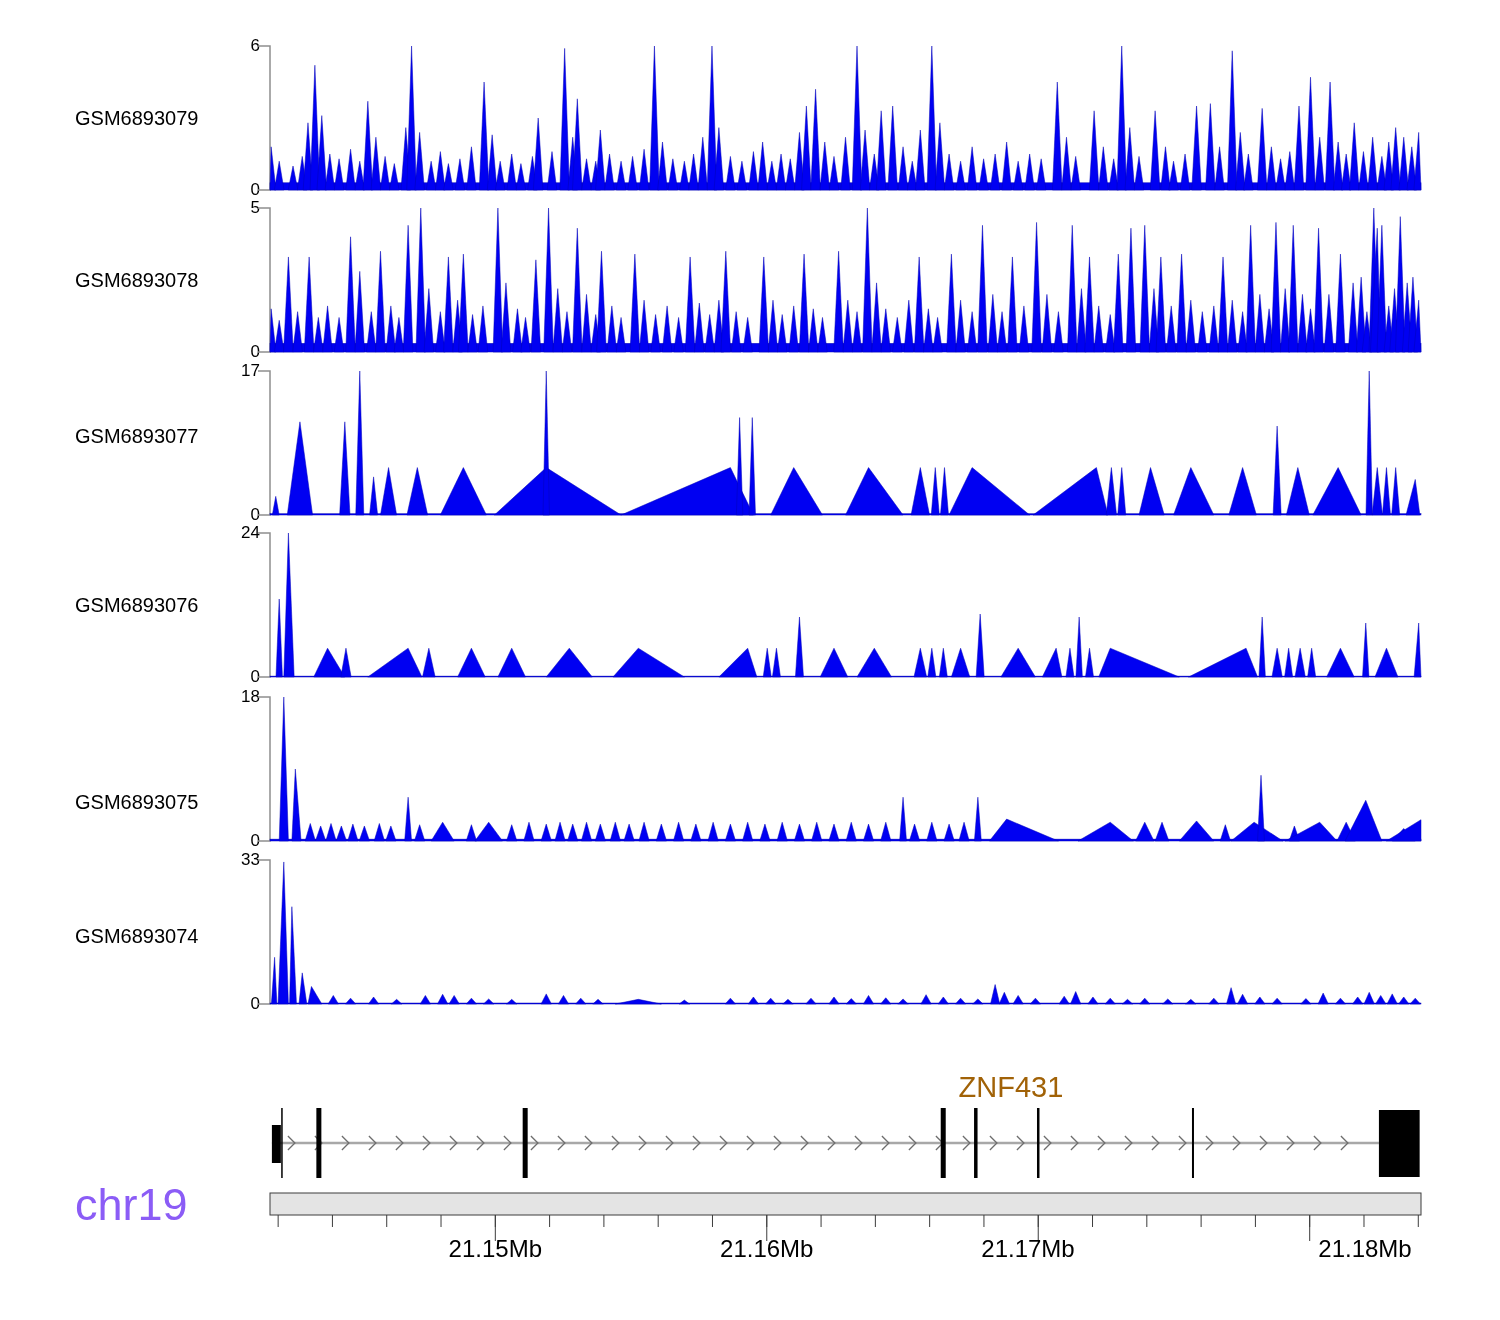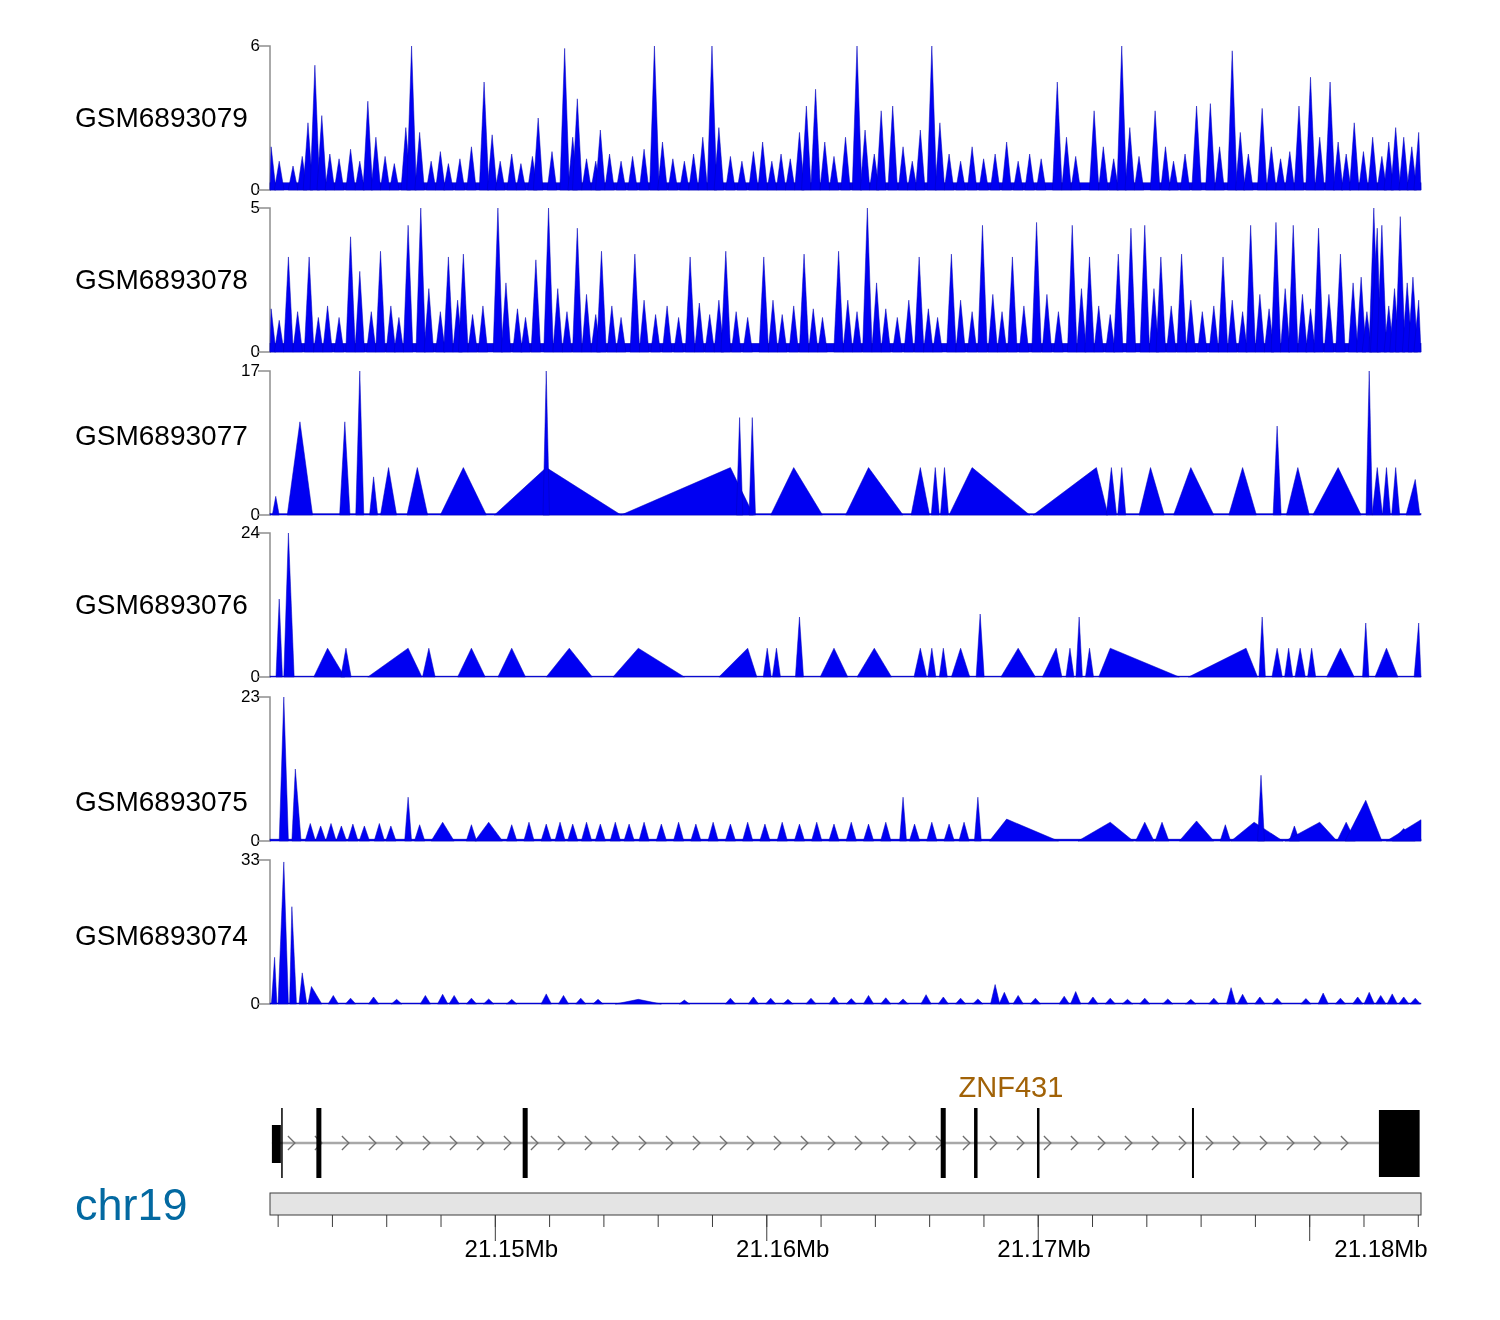--- a/index.html
+++ b/index.html
@@ -1,23 +1,23 @@
 <!DOCTYPE html>
 <html><head>
 <meta charset="utf-8">
 <style>
   html,body{margin:0;padding:0;background:#fff;}
   .figure{position:relative;width:1500px;height:1320px;background:#fff;
           font-family:"Liberation Sans",sans-serif;color:#000;overflow:hidden;}
-  .track-label{position:absolute;left:75px;font-size:28px;line-height:28px;color:#000;white-space:nowrap;}
+  .track-label{position:absolute;left:75px;font-size:20px;line-height:28px;color:#000;white-space:nowrap;}
   .ynum{position:absolute;right:1240px;width:60px;text-align:right;font-size:17px;line-height:18px;color:#000;}
   svg.layer{position:absolute;display:block;}
   .gene-name{position:absolute;top:1071px;left:1011px;transform:translateX(-50%);font-size:29px;line-height:32px;color:#a16207;}
-  .chrom-name{position:absolute;left:75px;top:1180px;font-size:45px;line-height:50px;color:#0369a1;}
-  .mblabel{position:absolute;top:1236px;transform:translateX(-50%);font-size:24px;line-height:26px;color:#000;white-space:nowrap;margin-left:16px;}
+  .chrom-name{position:absolute;left:75px;top:1180px;font-size:45px;line-height:50px;color:#8b5cf6;}
+  .mblabel{position:absolute;top:1236px;transform:translateX(-50%);font-size:24px;line-height:26px;color:#000;white-space:nowrap;}
 </style>
 </head>
 <body>
 
 <div class="figure">
 
   <div class="track-label" style="top:104px">GSM6893079</div>
   <div class="ynum" style="top:37px">6</div>
   <div class="ynum" style="top:181px">0</div>
   <svg class="layer" id="track-svg-0" style="left:240px;top:35px" width="1185" height="165">
@@ -359,21 +359,21 @@
         <polygon points="1054.9655,155 1060.145,126.2 1065.3245,155"></polygon>
         <polygon points="1067.6265,155 1071.655,126.2 1075.6834999999999,155"></polygon>
         <polygon points="1086.618,155 1100.43,126.2 1114.242,155"></polygon>
         <polygon points="1122.5292,155 1125.752,101 1128.9748,155"></polygon>
         <polygon points="1134.96,155 1146.47,126.2 1157.98,155"></polygon>
         <polygon points="1174.094,155 1178.698,101 1181,155"></polygon>
       </g>
     </svg>
 
   <div class="track-label" style="top:788px">GSM6893075</div>
-  <div class="ynum" style="top:688px">23</div>
+  <div class="ynum" style="top:688px">18</div>
   <div class="ynum" style="top:832px">0</div>
   <svg class="layer" id="track-svg-4" style="left:240px;top:686px" width="1185" height="165">
       <path d="M18,11 L30,11 L30,155 L18,155" fill="none" stroke="#8f8f8f" stroke-width="1.5"></path>
       <g fill="#0000f2" stroke="#0000b8" stroke-width="0.5">
         <rect x="30" y="153.12173913043478" width="1151" height="1.8782608695652174"></rect>
         <polygon points="39.208,155 43.812,11 48.416,155"></polygon>
         <polygon points="51.869,155 55.322,83 61.077,155"></polygon>
         <polygon points="65.1055,155 70.285,137.4695652173913 75.4645,155"></polygon>
         <polygon points="75.4645,155 80.644,139.97391304347826 85.8235,155"></polygon>
         <polygon points="85.8235,155 91.003,137.4695652173913 96.18249999999999,155"></polygon>

